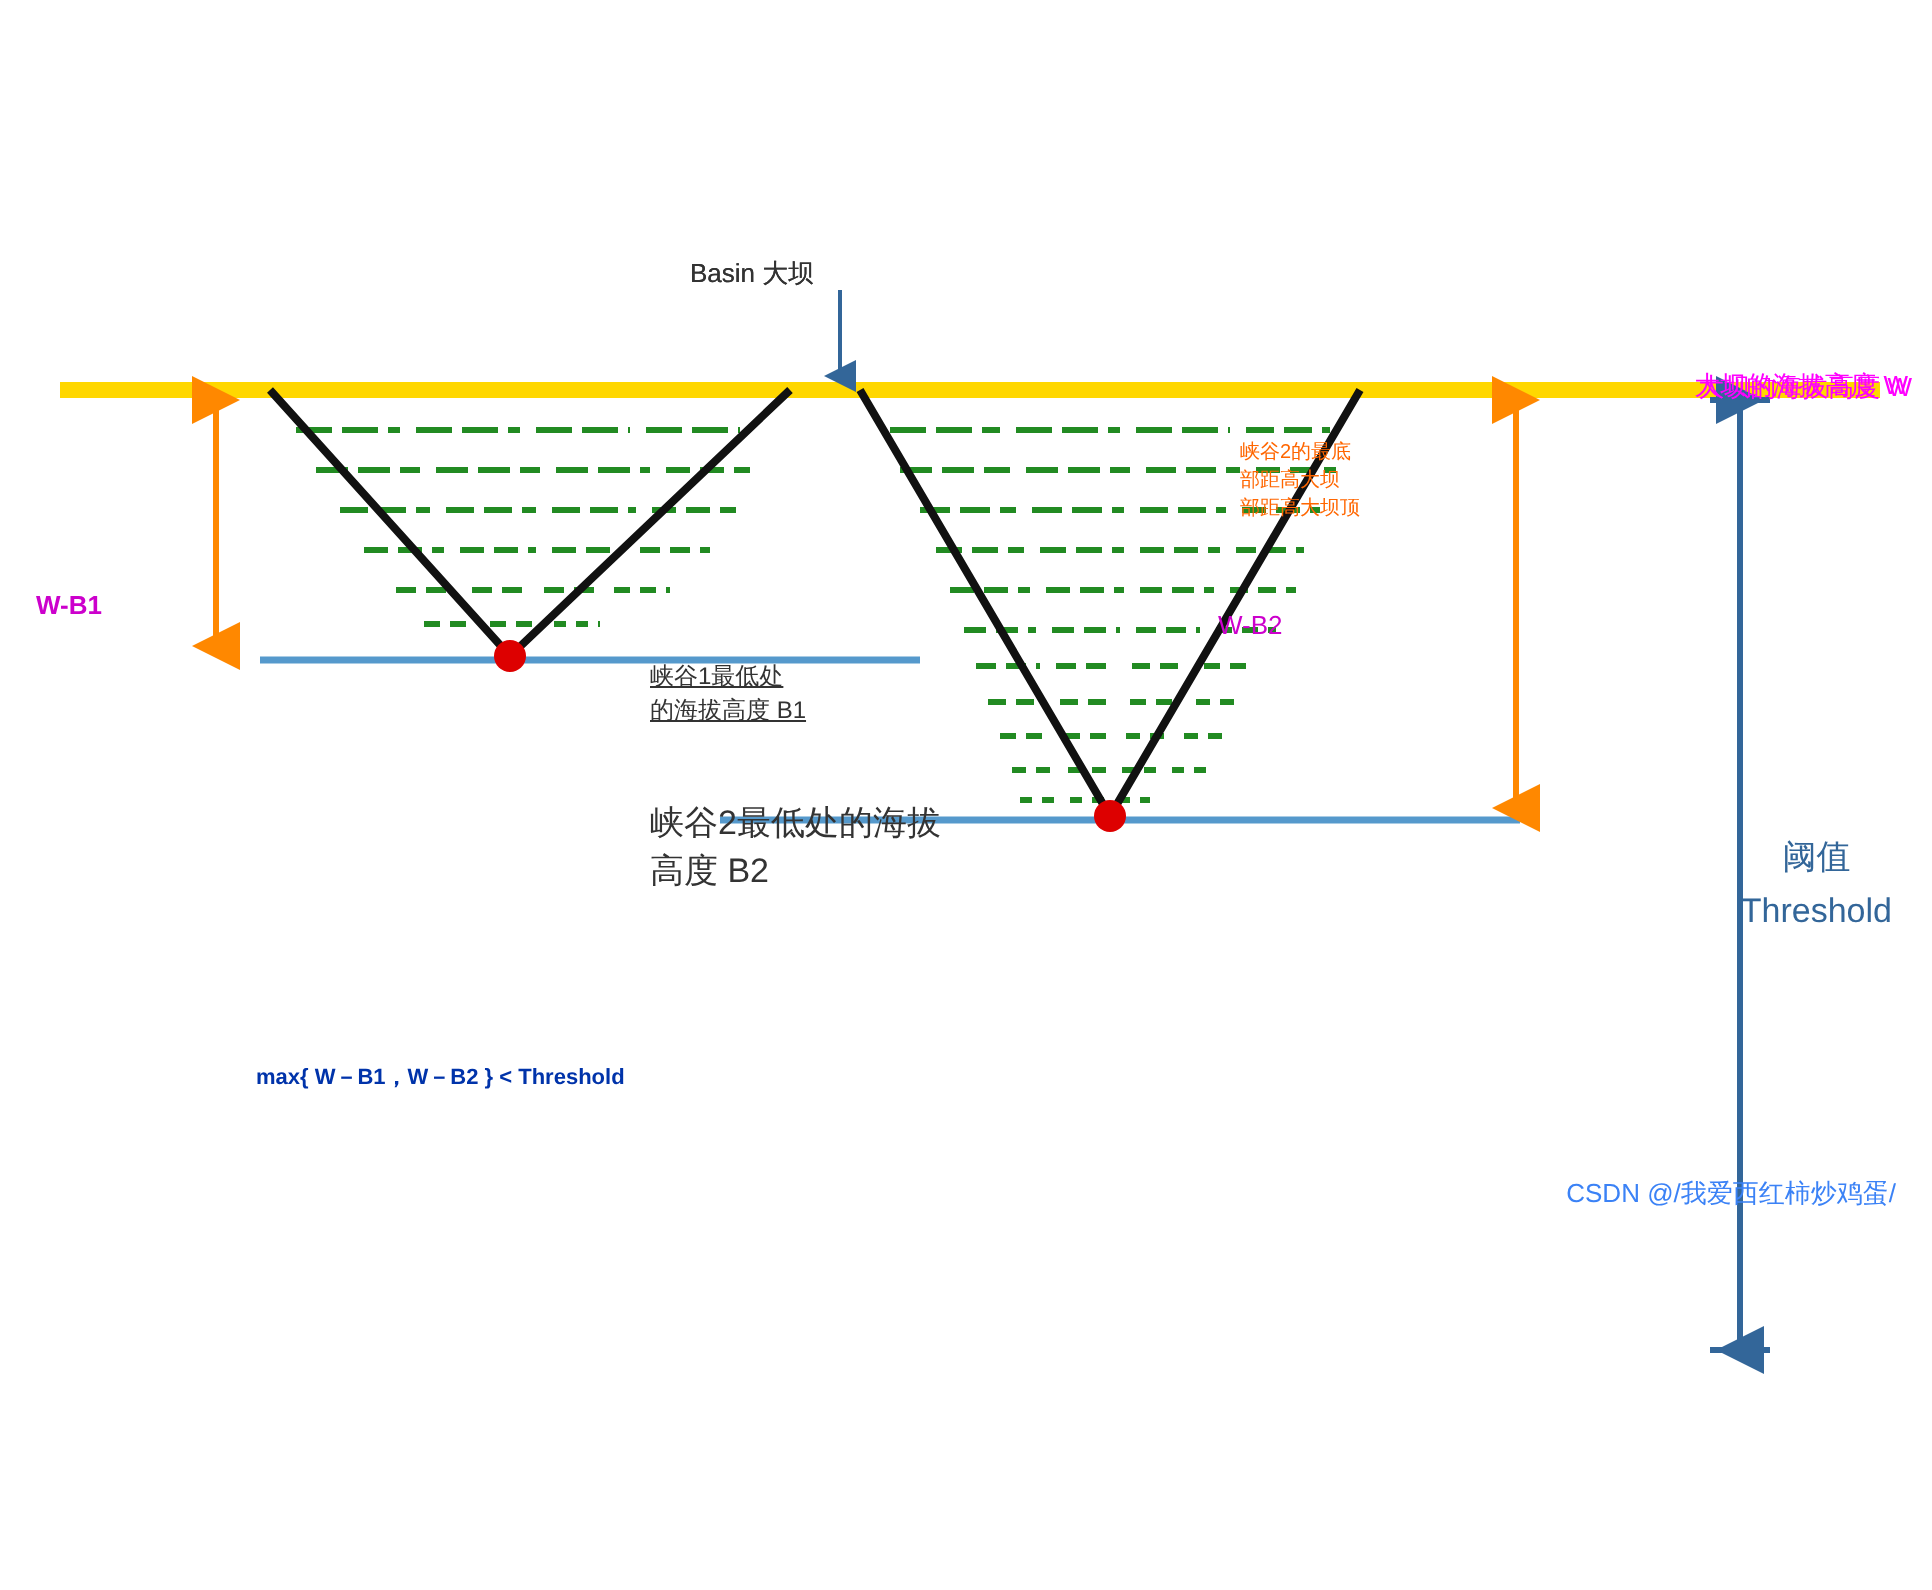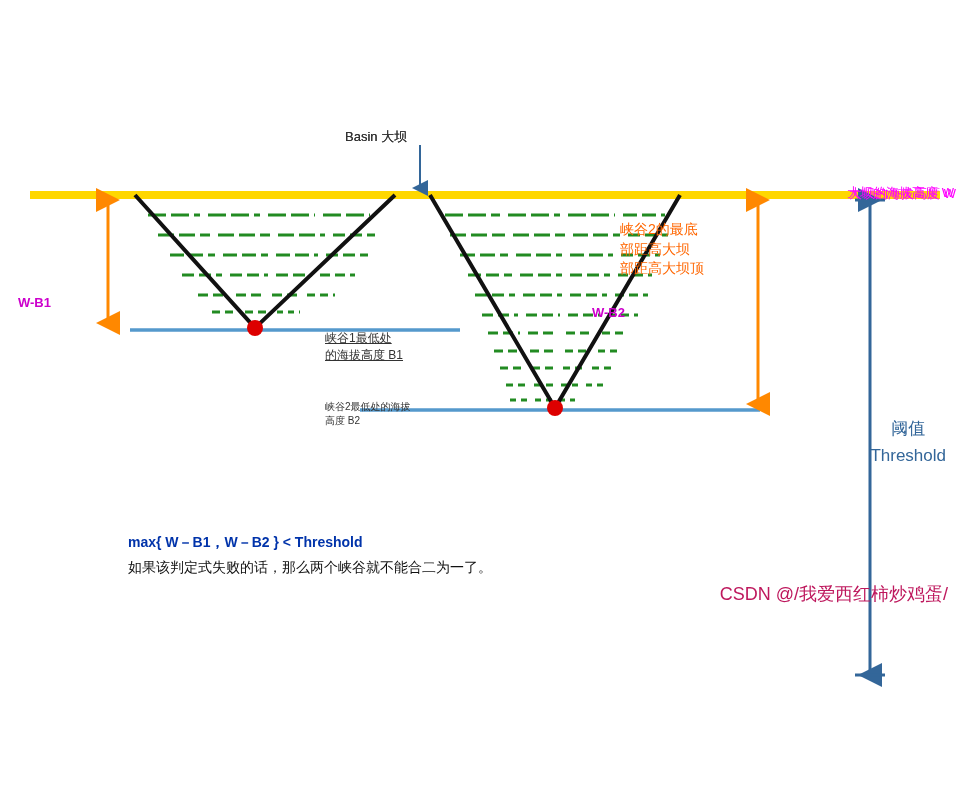--- a/index.html
+++ b/index.html
@@ -25,22 +25,22 @@
     .label {
       position: absolute;
       font-size: 13px;
       color: #333;
     }
     .label-orange { color: #FF6600; }
     .watermark {
       position: absolute;
       bottom: 18px;
       right: 18px;
-      font-size: 18px;
-      color: #be185d;
+      font-size: 13px;
+      color: #3b82f6;
     }
   </style>
 </head>
 <body>
 
 <div id="canvas-container">
   <svg id="main-svg" xmlns="http://www.w3.org/2000/svg">
 
     <line x1="30" y1="195" x2="940" y2="195" stroke="#FFD700" stroke-width="8"></line>
 
@@ -171,41 +171,40 @@
 
   <div class="label" style="right:10px; top:185px; color:#FF00FF; font-size:13px; white-space:nowrap;">大坝的海拔高度 W</div>
 
   <div class="label" style="left:18px; top:295px; color:#CC00CC; font-size:13px; font-weight:bold;">W-B1</div>
 
   <div class="label" style="left:325px; top:330px; color:#333; font-size:12px; line-height:1.4;text-decoration:underline;">
     <div>峡谷1最低处</div>
     <div>的海拔高度 B1</div>
   </div>
 
-  <div class="label" style="left:325px; top:400px; color:#333; font-size:10px; line-height:1.4;">
+  <div class="label" style="left:325px; top:400px; color:#333; font-size:17px; line-height:1.4;">
     <div>峡谷2最低处的海拔</div>
     <div>高度  B2</div>
   </div>
 
-  <div class="label label-orange" style="left:620px; top:220px; font-size:14px; line-height:1.4;">
+  <div class="label label-orange" style="left:620px; top:220px; font-size:10px; line-height:1.4;">
     <div>峡谷2的最底</div>
     <div>部距高大坝</div>
     <div>部距高大坝顶</div>
   </div>
-  <div class="label" style="left:592px; top:305px; color:#CC00CC; font-size:13px; font-weight:bold;">W-B2</div>
+  <div class="label" style="left:609px; top:305px; color:#CC00CC; font-size:13px; font-weight:normal;">W-B2</div>
 
   <div style="position:absolute; left:345px; top:128px; color:#333; font-size:13px;">Basin 大坝</div>
 
   <div style="position:absolute; right:12px; top:184px; color:#FF00FF; font-size:13px; white-space:nowrap;">大坝的海拔高度 W</div>
 
   <div style="position:absolute; right:20px; top:415px; color:#336699; font-size:17px; line-height:1.6; text-align:center;">
     <div>阈值</div>
     <div>Threshold</div>
   </div>
 
-  <div style="position:absolute; left:128px; top:530px; font-size:14px; color:#111; line-height:1.8;">
+  <div style="position:absolute; left:128px; top:530px; font-size:11px; color:#111; line-height:1.8;">
     <div style="color:#0033AA; font-weight:bold;">max{ W－B1，W－B2 } &lt; Threshold</div>
-    <div>如果该判定式失败的话，那么两个峡谷就不能合二为一了。</div>
   </div>
 
   <div class="watermark">CSDN @/我爱西红柿炒鸡蛋/</div>
 
 </div>
 
 </body></html>

